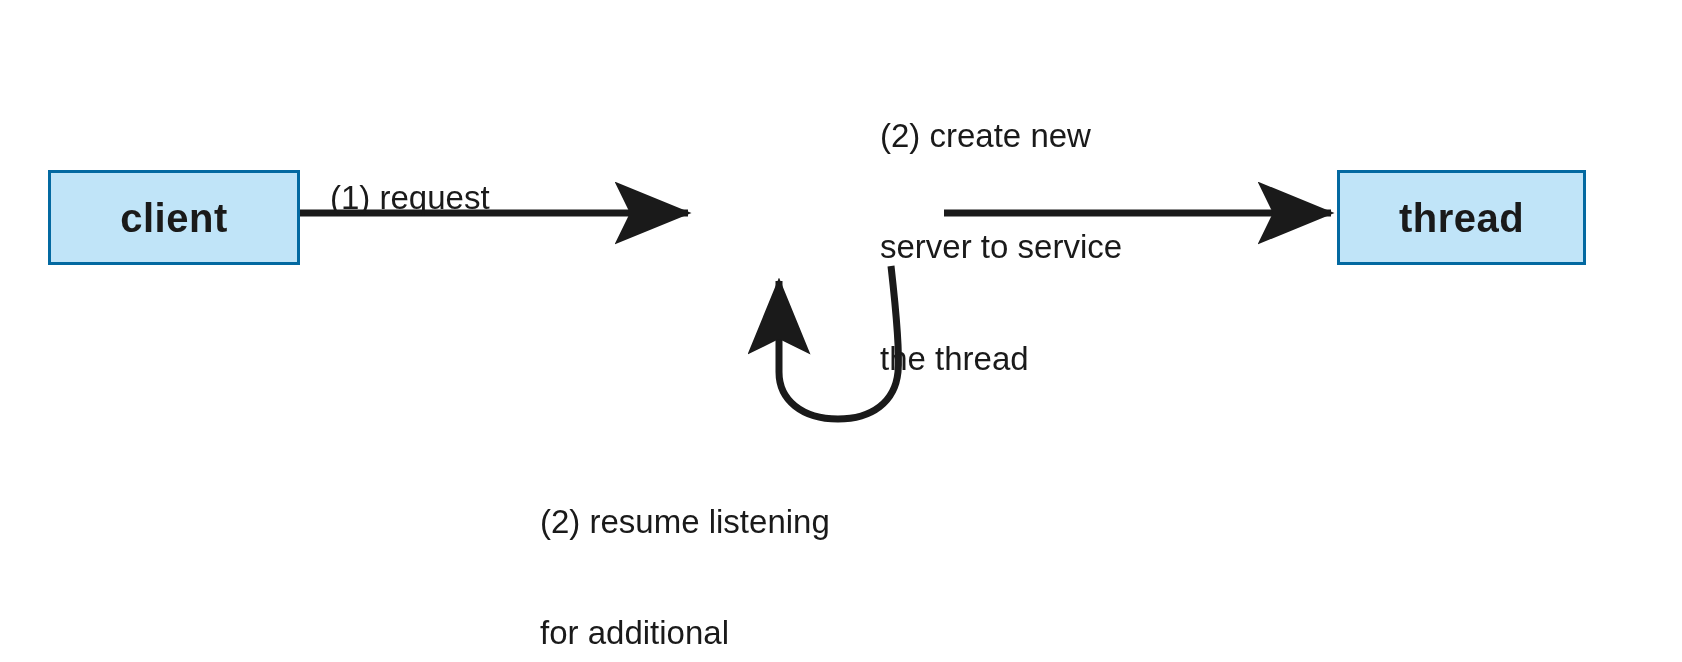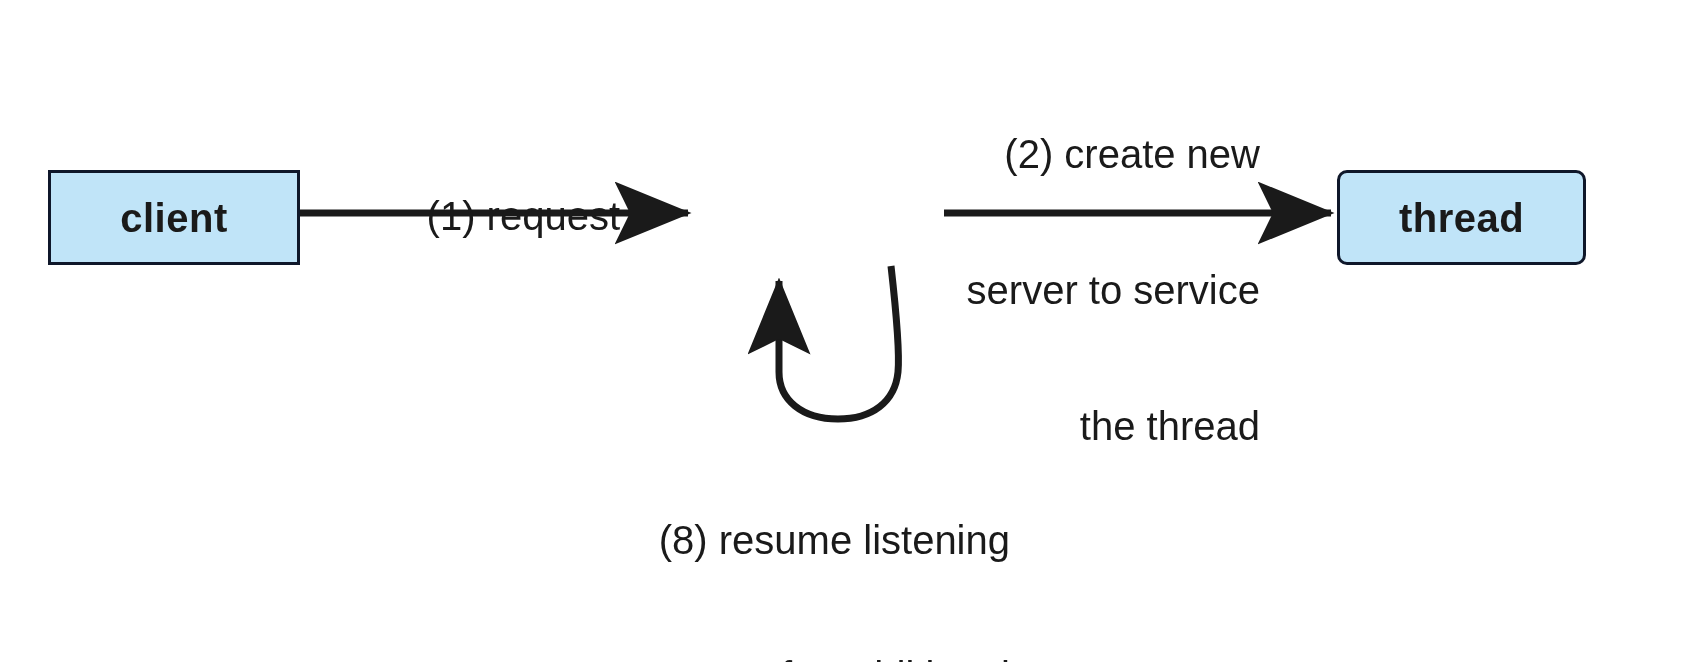--- a/index.html
+++ b/index.html
@@ -17,46 +17,46 @@
     width: 1682px;
     height: 662px;
     background: #ffffff;
     overflow: hidden;
   }
   
   .node {
     position: absolute;
     box-sizing: border-box;
     background: #c0e4f8;
-    border: 3px solid #0f172a;
+    border: 3px solid #0369a1;
     display: flex;
     align-items: center;
     justify-content: center;
   }
   .node-label {
     font-family: "Liberation Sans", sans-serif;
     font-weight: bold;
     font-size: 40px;
     color: #1a1a1a;
     letter-spacing: 0.5px;
     line-height: 1;
     user-select: none;
   }
   #node-client { left: 48px;   top: 170px; width: 252px; height: 95px; }
   #node-server { left: 694px;  top: 170px; width: 250px; height: 95px; }
-  #node-thread { left: 1337px; top: 170px; width: 249px; height: 95px; border-radius: 10px; }
+  #node-thread { left: 1337px; top: 170px; width: 249px; height: 95px; }
 
   
   .edge-label {
     position: absolute;
     font-family: "Liberation Sans", sans-serif;
-    font-size: 40px;
+    font-size: 33px;
     color: #1a1a1a;
     line-height: 1.13;
-    text-align: right;
+    text-align: left;
     white-space: pre;
     user-select: none;
   }
   #label-request  { left: 330px;  top: 104px;  width: 290px; }
   #label-create   { left: 880px;  top: 42px;  width: 380px; }
   #label-resume   { left: 540px;  top: 428px; width: 470px; }
 
   
   #edges {
     position: absolute;
@@ -106,18 +106,18 @@
     <div>(1) request</div>
   </div>
 
   <div class="edge-label" id="label-create">
     <div>(2) create new</div>
     <div>server to service</div>
     <div>the thread</div>
   </div>
 
   <div class="edge-label" id="label-resume">
-    <div>(8) resume listening</div>
+    <div>(2) resume listening</div>
     <div>for additional</div>
     
   </div>
 
 </div>
 
 </body></html>

